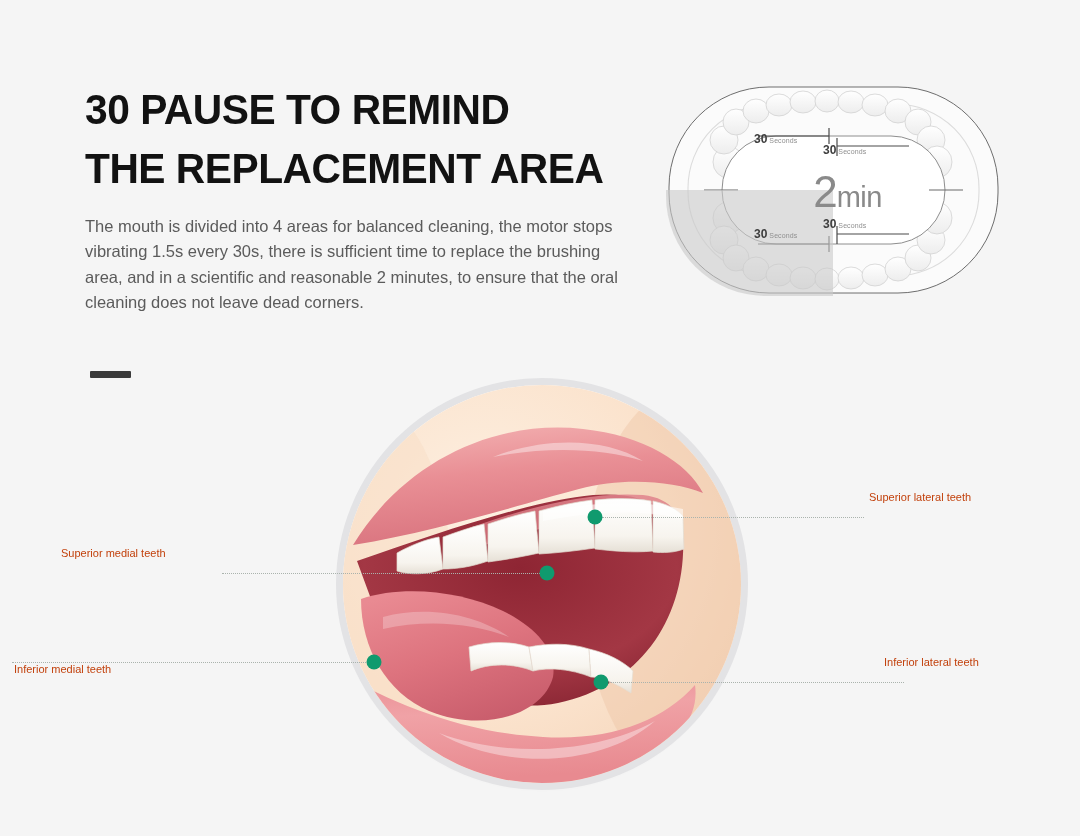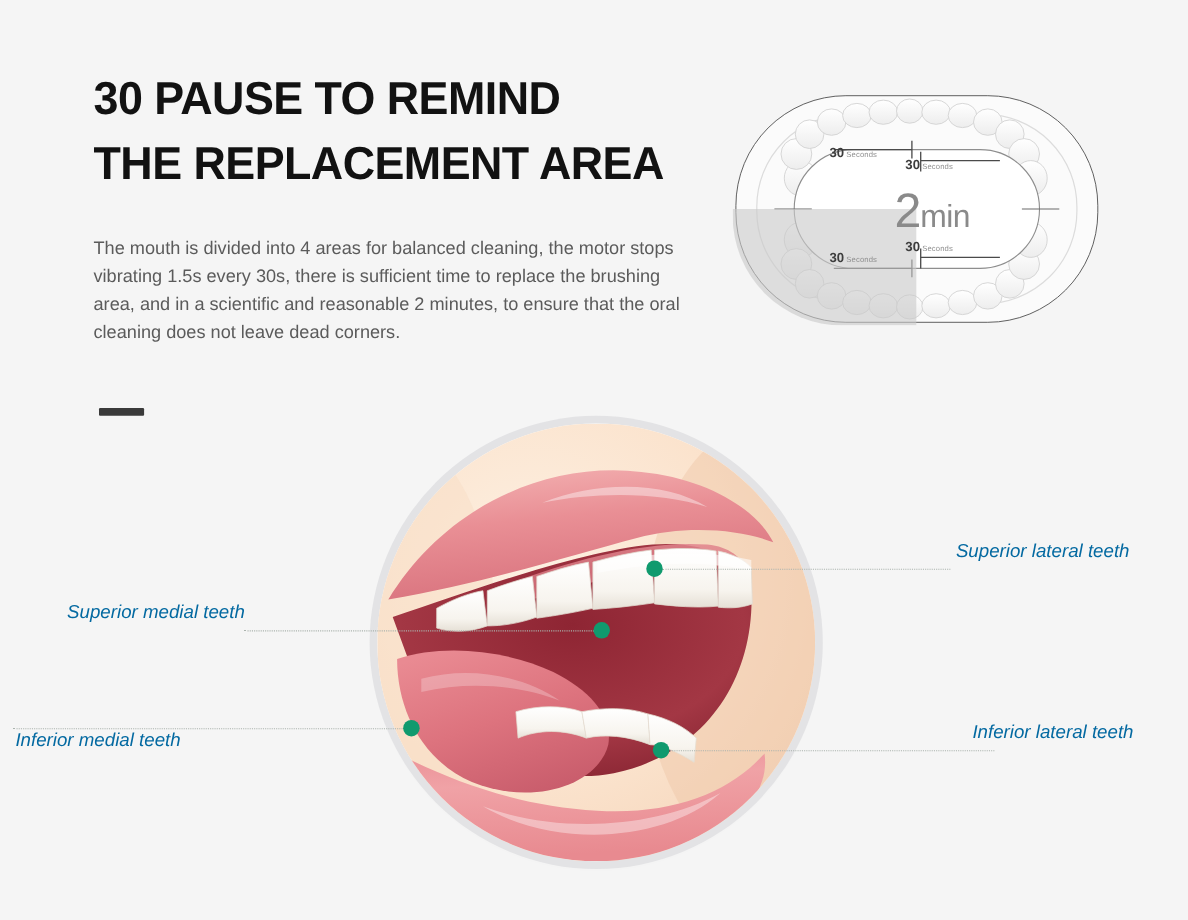--- a/index.html
+++ b/index.html
@@ -12,21 +12,21 @@
     background: #f5f5f5;
     font-family: "Liberation Sans", sans-serif;
     overflow: hidden;
     position: relative;
   }
 
   
   .headline {
     position: absolute;
     left: 85px;
-    top: 60px;
+    top: 80px;
     width: 580px;
   }
   .headline-line {
     font-family: "Liberation Sans", sans-serif;
     font-weight: bold;
     font-size: 42px;
     line-height: 59px;
     letter-spacing: -0.5px;
     color: #121212;
     white-space: nowrap;
@@ -158,25 +158,24 @@
 
   .leader {
     position: absolute;
     height: 0;
     border-top: 1.5px dotted #aab3ad;
     z-index: 4;
   }
 
   .callout {
     position: absolute;
-    font-size: 17px;
-    color: #0369a1;
+    font-size: 11px;
+    color: #c2410c;
     white-space: nowrap;
     z-index: 5;
-    font-style: italic;
   }
 </style>
 </head>
 <body>
 
 <div class="headline">
   <div class="headline-line">30 PAUSE TO REMIND</div>
   <div class="headline-line">THE REPLACEMENT AREA</div>
 </div>
 

